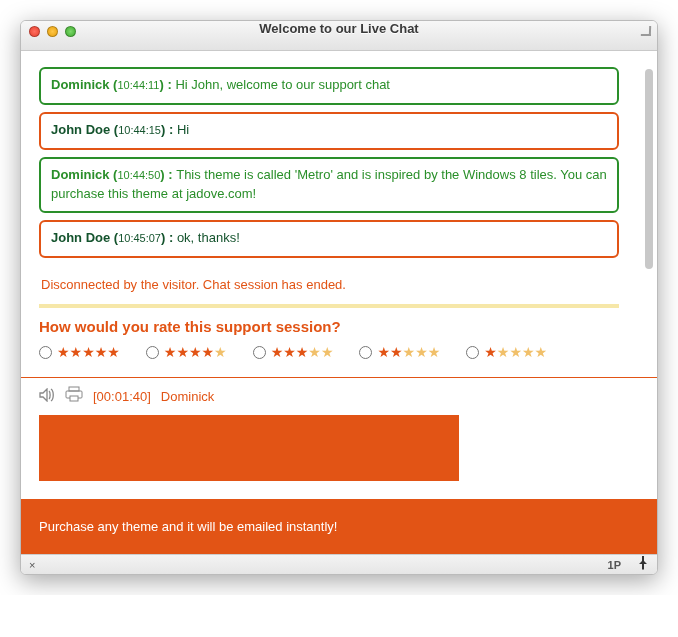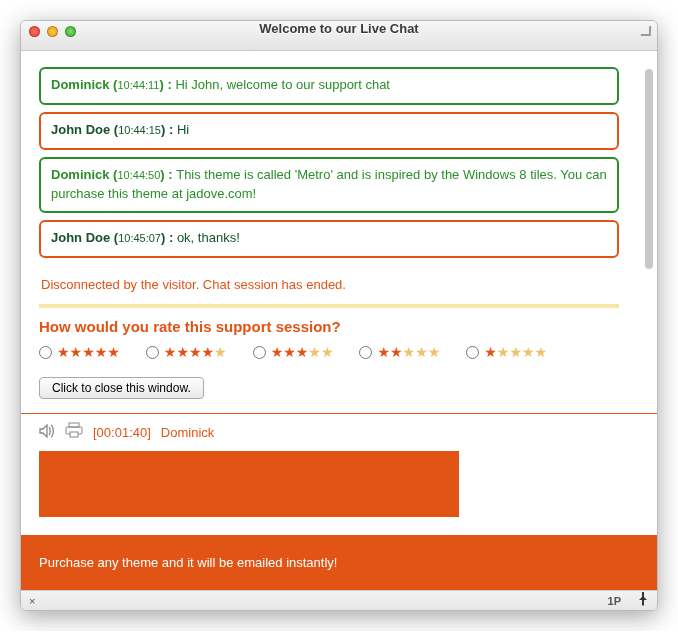--- a/index.html
+++ b/index.html
@@ -247,23 +247,20 @@
           <span class="stars">
             <span class="star">★</span>
             <span class="star empty">★</span>
             <span class="star empty">★</span>
             <span class="star empty">★</span>
             <span class="star empty">★</span>
           </span>
         </label>
       </div>
 
-    <div class="close-btn-row">
-      <button class="close-btn">Click to close this window.</button>
-    </div>
 
     <div class="hr-orange"></div>
 
     <div class="toolbar">
       <span class="icon">
         <svg width="16" height="14" viewBox="0 0 16 14">
             <path d="M1 5h3l4-4v12l-4-4H1z M10 3c1.5 1 1.5 7 0 8 M12 1c3 2 3 10 0 12" fill="none" stroke="#888" stroke-width="1.3"></path>
           </svg>
       </span>
       <span class="print">

